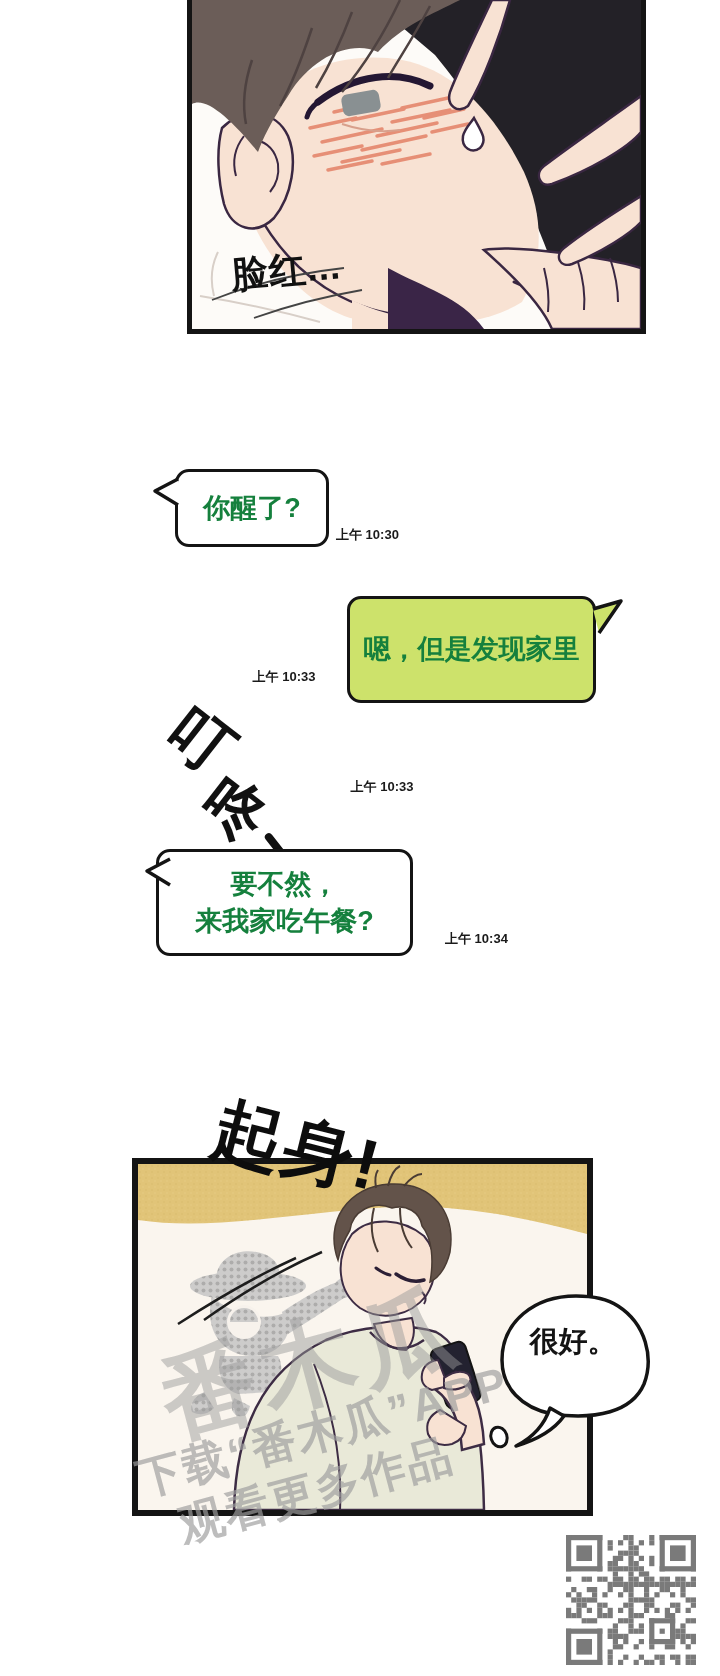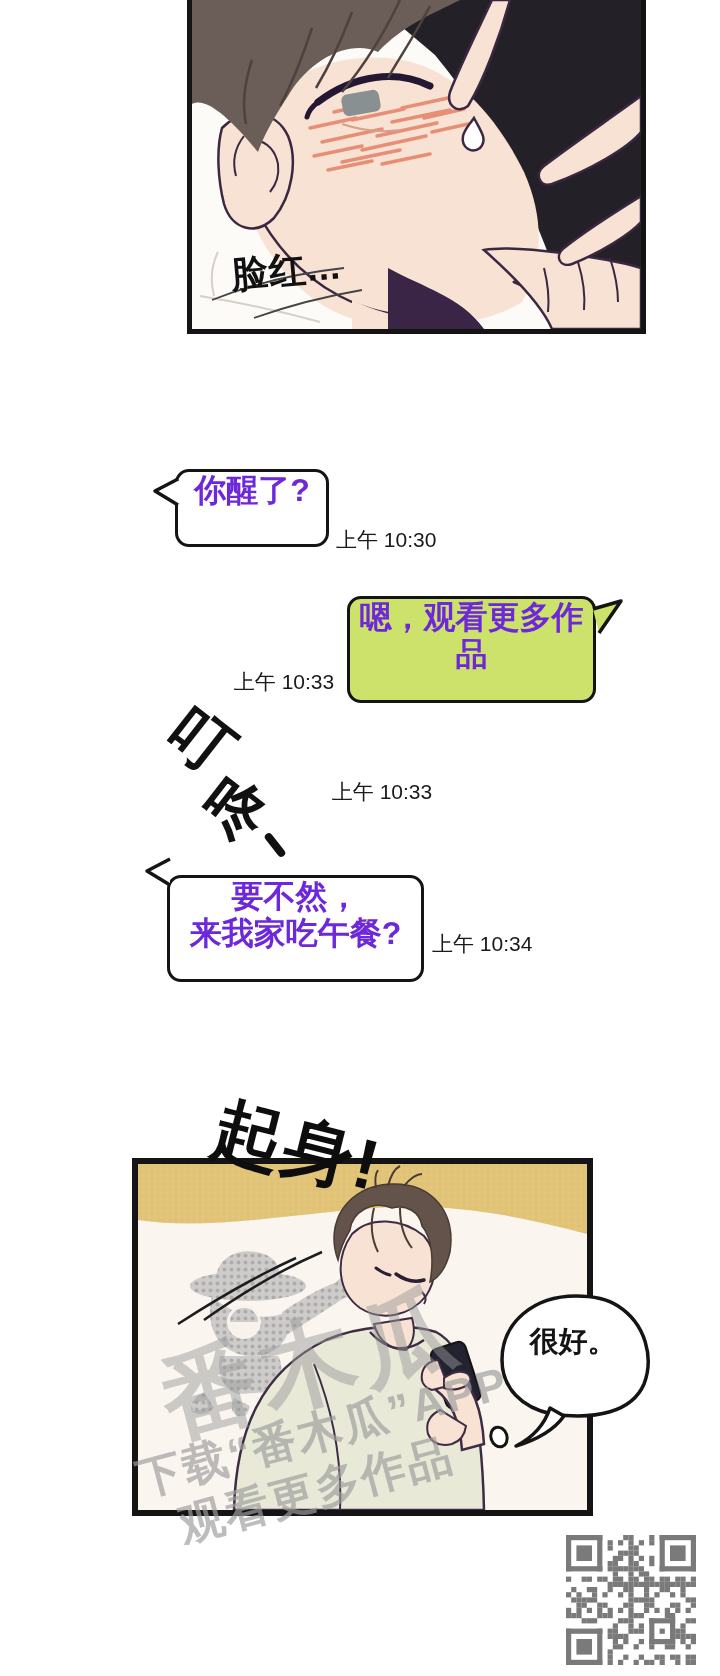--- a/index.html
+++ b/index.html
@@ -6,25 +6,25 @@
   .page{position:relative;width:720px;height:1676px;background:#ffffff;overflow:hidden;
         font-family:"Liberation Sans","DejaVu Sans",sans-serif;}
   .abs{position:absolute;}
   
   .panel{position:absolute;background:#fdfbf8;z-index:1;}
   #panel-top{left:187px;top:0;width:449px;height:329px;border:5px solid #141414;border-top:none;}
   #panel-bottom{left:132px;top:1158px;width:449px;height:346px;border:6px solid #141414;background:#faf5ee;}
   .panel svg{display:block;}
   
   .bubble{position:absolute;border:3.5px solid #141414;border-radius:14px;background:#ffffff;
-          display:flex;flex-direction:column;align-items:center;
-          font-weight:700;font-size:32px;line-height:37px;color:#6d28d9;z-index:2;text-align:center;}
+          display:flex;flex-direction:column;justify-content:center;align-items:center;
+          font-weight:700;font-size:27px;line-height:37px;color:#15803d;z-index:2;text-align:center;}
   .bubble.green{background:#cde26b;}
   .tail{position:absolute;z-index:3;}
-  .time{position:absolute;font-size:21px;color:#1a1a1a;z-index:2;font-weight:400;}
+  .time{position:absolute;font-size:13px;color:#1a1a1a;z-index:2;font-weight:700;}
   .time.right{text-align:center;}
   
   .sfx-char{position:absolute;font-size:62px;font-weight:900;color:#111;z-index:2;}
   .sfx-dash{position:absolute;left:271px;top:831px;width:8px;height:28px;background:#111;
             border-radius:4px;transform:rotate(-38deg);z-index:2;}
   #sfx-rise{position:absolute;left:226px;top:1082px;font-size:70px;font-weight:900;color:#0d0d0d;
             transform:rotate(14deg);transform-origin:left top;letter-spacing:2px;z-index:4;white-space:nowrap;}
   #caption-top{position:absolute;left:231px;top:246px;font-size:37px;font-weight:900;color:#111;
                transform:rotate(-5deg);z-index:3;letter-spacing:1px;}
   
@@ -120,41 +120,41 @@
 
   <div class="bubble" style="left:175px;top:469px;width:148px;height:72px;">
     <div>你醒了?</div>
   </div>
   <svg class="tail" style="left:151px;top:475px;" width="28" height="34">
     <path d="M27,4 L4,16 L27,30" fill="#ffffff" stroke="#141414" stroke-width="3.5" stroke-linejoin="round"></path>
   </svg>
   <div class="time" style="left:336px;top:526px;">上午 10:30</div>
 
   <div class="bubble green" style="left:347px;top:596px;width:243px;height:101px;">
-    <div>嗯，观看更多作品</div>
+    <div>嗯，但是发现家里</div>
   </div>
   <svg class="tail" style="left:589px;top:597px;" width="36" height="40">
     <path d="M4,12 L32,4 L10,36" fill="#cde26b" stroke="#141414" stroke-width="3.5" stroke-linejoin="round"></path>
   </svg>
   <div class="time right" style="left:228px;top:668px;width:112px;">上午 10:33</div>
 
   <div class="time right" style="left:326px;top:778px;width:112px;">上午 10:33</div>
 
   <span class="sfx-char" style="left:170px;top:698px;transform:rotate(38deg);">叮</span>
   <span class="sfx-char" style="left:205px;top:766px;transform:rotate(38deg);">咚</span>
   <div class="sfx-dash"></div>
 
-  <div class="bubble" style="left:167px;top:849px;width:251px;height:101px;margin-top:26px;">
+  <div class="bubble" style="left:156px;top:849px;width:251px;height:101px;">
     <div>要不然，</div>
     <div>来我家吃午餐?</div>
   </div>
   <svg class="tail" style="left:143px;top:855px;" width="28" height="34">
     <path d="M27,4 L4,16 L27,30" fill="#ffffff" stroke="#141414" stroke-width="3.5" stroke-linejoin="round"></path>
   </svg>
-  <div class="time" style="left:432px;top:930px;">上午 10:34</div>
+  <div class="time" style="left:445px;top:930px;">上午 10:34</div>
 
   <div class="panel" id="panel-bottom">
     <svg width="449" height="346" viewBox="0 0 449 346">
       <defs>
         <pattern id="ht" width="7" height="7" patternUnits="userSpaceOnUse">
           <rect width="7" height="7" fill="#c6c6c6"></rect>
           <circle cx="3.5" cy="3.5" r="2" fill="#a0a0a0"></circle>
         </pattern>
         <pattern id="sand" width="6" height="6" patternUnits="userSpaceOnUse">
           <circle cx="2" cy="2" r="1" fill="#d3b465"></circle>

